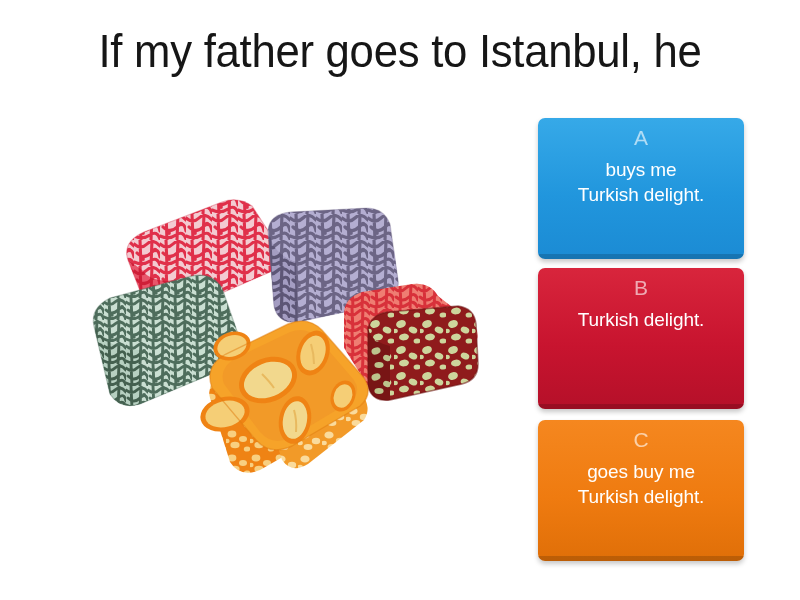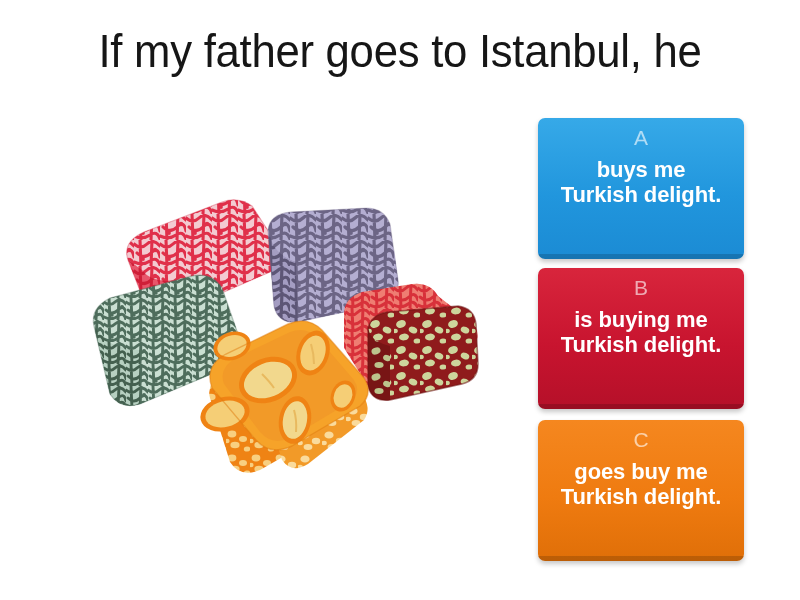--- a/index.html
+++ b/index.html
@@ -59,23 +59,23 @@
     background: rgba(0,0,0,0.16);
   }
   .card-letter {
     font-size: 21px;
     line-height: 26px;
     font-weight: 400;
     color: rgba(255,255,255,0.62);
   }
   .card-text {
     margin-top: 6px;
-    font-size: 22px;
+    font-size: 19px;
     line-height: 25px;
-    font-weight: bold;
+    font-weight: normal;
     color: #ffffff;
     letter-spacing: -0.1px;
     text-align: center;
   }
 
   #card-a {
     top: 118px;
     background: linear-gradient(180deg, #36a9e8 0%, #2196dd 55%, #1b8bd4 100%);
   }
   #card-b {
@@ -245,21 +245,20 @@
     <div class="card-letter">A</div>
     <div class="card-text">
       <div>buys me</div>
       <div>Turkish delight.</div>
     </div>
   </div>
 
   <div class="card" id="card-b">
     <div class="card-letter">B</div>
     <div class="card-text">
-      <div>is buying me</div>
       <div>Turkish delight.</div>
     </div>
   </div>
 
   <div class="card" id="card-c">
     <div class="card-letter">C</div>
     <div class="card-text">
       <div>goes buy me</div>
       <div>Turkish delight.</div>
     </div>

